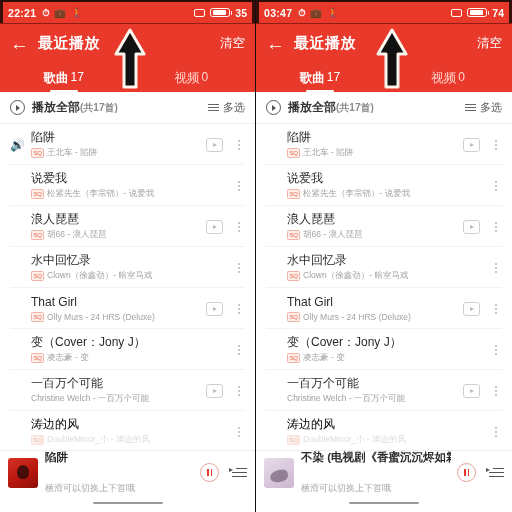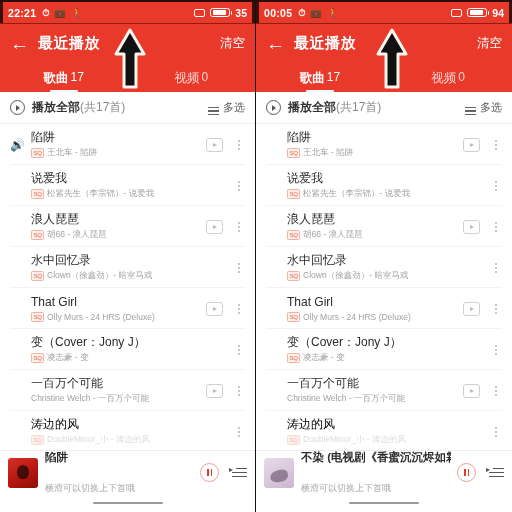--- a/index.html
+++ b/index.html
@@ -40,22 +40,22 @@
   .tab .cnt { font-size:12px; color:#ffd3cd; margin-left:2px; vertical-align:1px; }
   .tab.active .lbl { color:#fff; font-weight:bold; }
   .tab.active .cnt { color:#fff; }
   .tab.active::after { content:""; position:absolute; left:50%; transform:translateX(-50%); bottom:0; width:28px; height:2.5px; background:#fff; border-radius:2px; }
 
   
   .playall { height:32px; display:flex; align-items:center; padding:0 10px; background:#fff; border-bottom:1px solid #efefef; }
   .pa-ico { width:15px; height:15px; border:1.3px solid #555; border-radius:50%; display:flex; align-items:center; justify-content:center; margin-right:7px; }
   .pa-ico span { display:block; width:0; height:0; border-left:4.5px solid #555; border-top:3px solid transparent; border-bottom:3px solid transparent; margin-left:1.5px; }
   .pa-txt { font-size:12px; color:#333; font-weight:bold; }
-  .pa-cnt { font-size:12px; color:#8b8b8b; font-weight:normal;text-align:center; }
-  .pa-multi { margin-left:auto; display:flex; align-items:flex-end; gap:4px; }
+  .pa-cnt { font-size:10px; color:#8b8b8b; font-weight:bold;text-align:center; }
+  .pa-multi { margin-left:auto; display:flex; align-items:center; gap:4px; }
   .pa-lines { display:flex; flex-direction:column; gap:2px; }
   .pa-lines i { display:block; width:11px; height:1.3px; background:#666; }
   .pa-multi .t { font-size:11px; color:#555; }
 
   
   .list { background:#fff; }
   .song { height:41px; display:flex; align-items:center; padding:0 10px 0 10px; position:relative; }
   .song::after { content:""; position:absolute; left:10px; right:10px; bottom:0; height:1px; background:#f2f2f2; }
   .spk { width:16px; margin-right:5px; color:#e8392b; font-size:12px; line-height:1; display:flex; align-items:center; }
   .spk.hide { visibility:hidden; }
@@ -314,32 +314,32 @@
           <i></i>
           <i></i>
         </div>
       </div>
       <div class="navbar">
         <i></i>
       </div>
     </div>
     <div class="panel right">
       <div class="statusbar">
-        <span class="sb-time">00:05</span>
+        <span class="sb-time">03:47</span>
         <span class="sb-icons">
           <span class="sb-ic">⏱</span>
           <span class="sb-ic">💼</span>
           <span class="sb-ic">🚶</span>
         </span>
         <span class="sb-right">
           <span class="sb-sq"></span>
           <span class="sb-batt">
             <i></i>
           </span>
-          <span class="sb-pct">94</span>
+          <span class="sb-pct">74</span>
         </span>
       </div>
       <div class="header">
         <div class="hdr-top">
           <span class="back">←</span>
           <span class="hdr-title">最近播放</span>
           <span class="clear">清空</span>
         </div>
         <div class="tabs">
           <div class="tab active"><span class="lbl">歌曲</span><span class="cnt">17</span></div>

